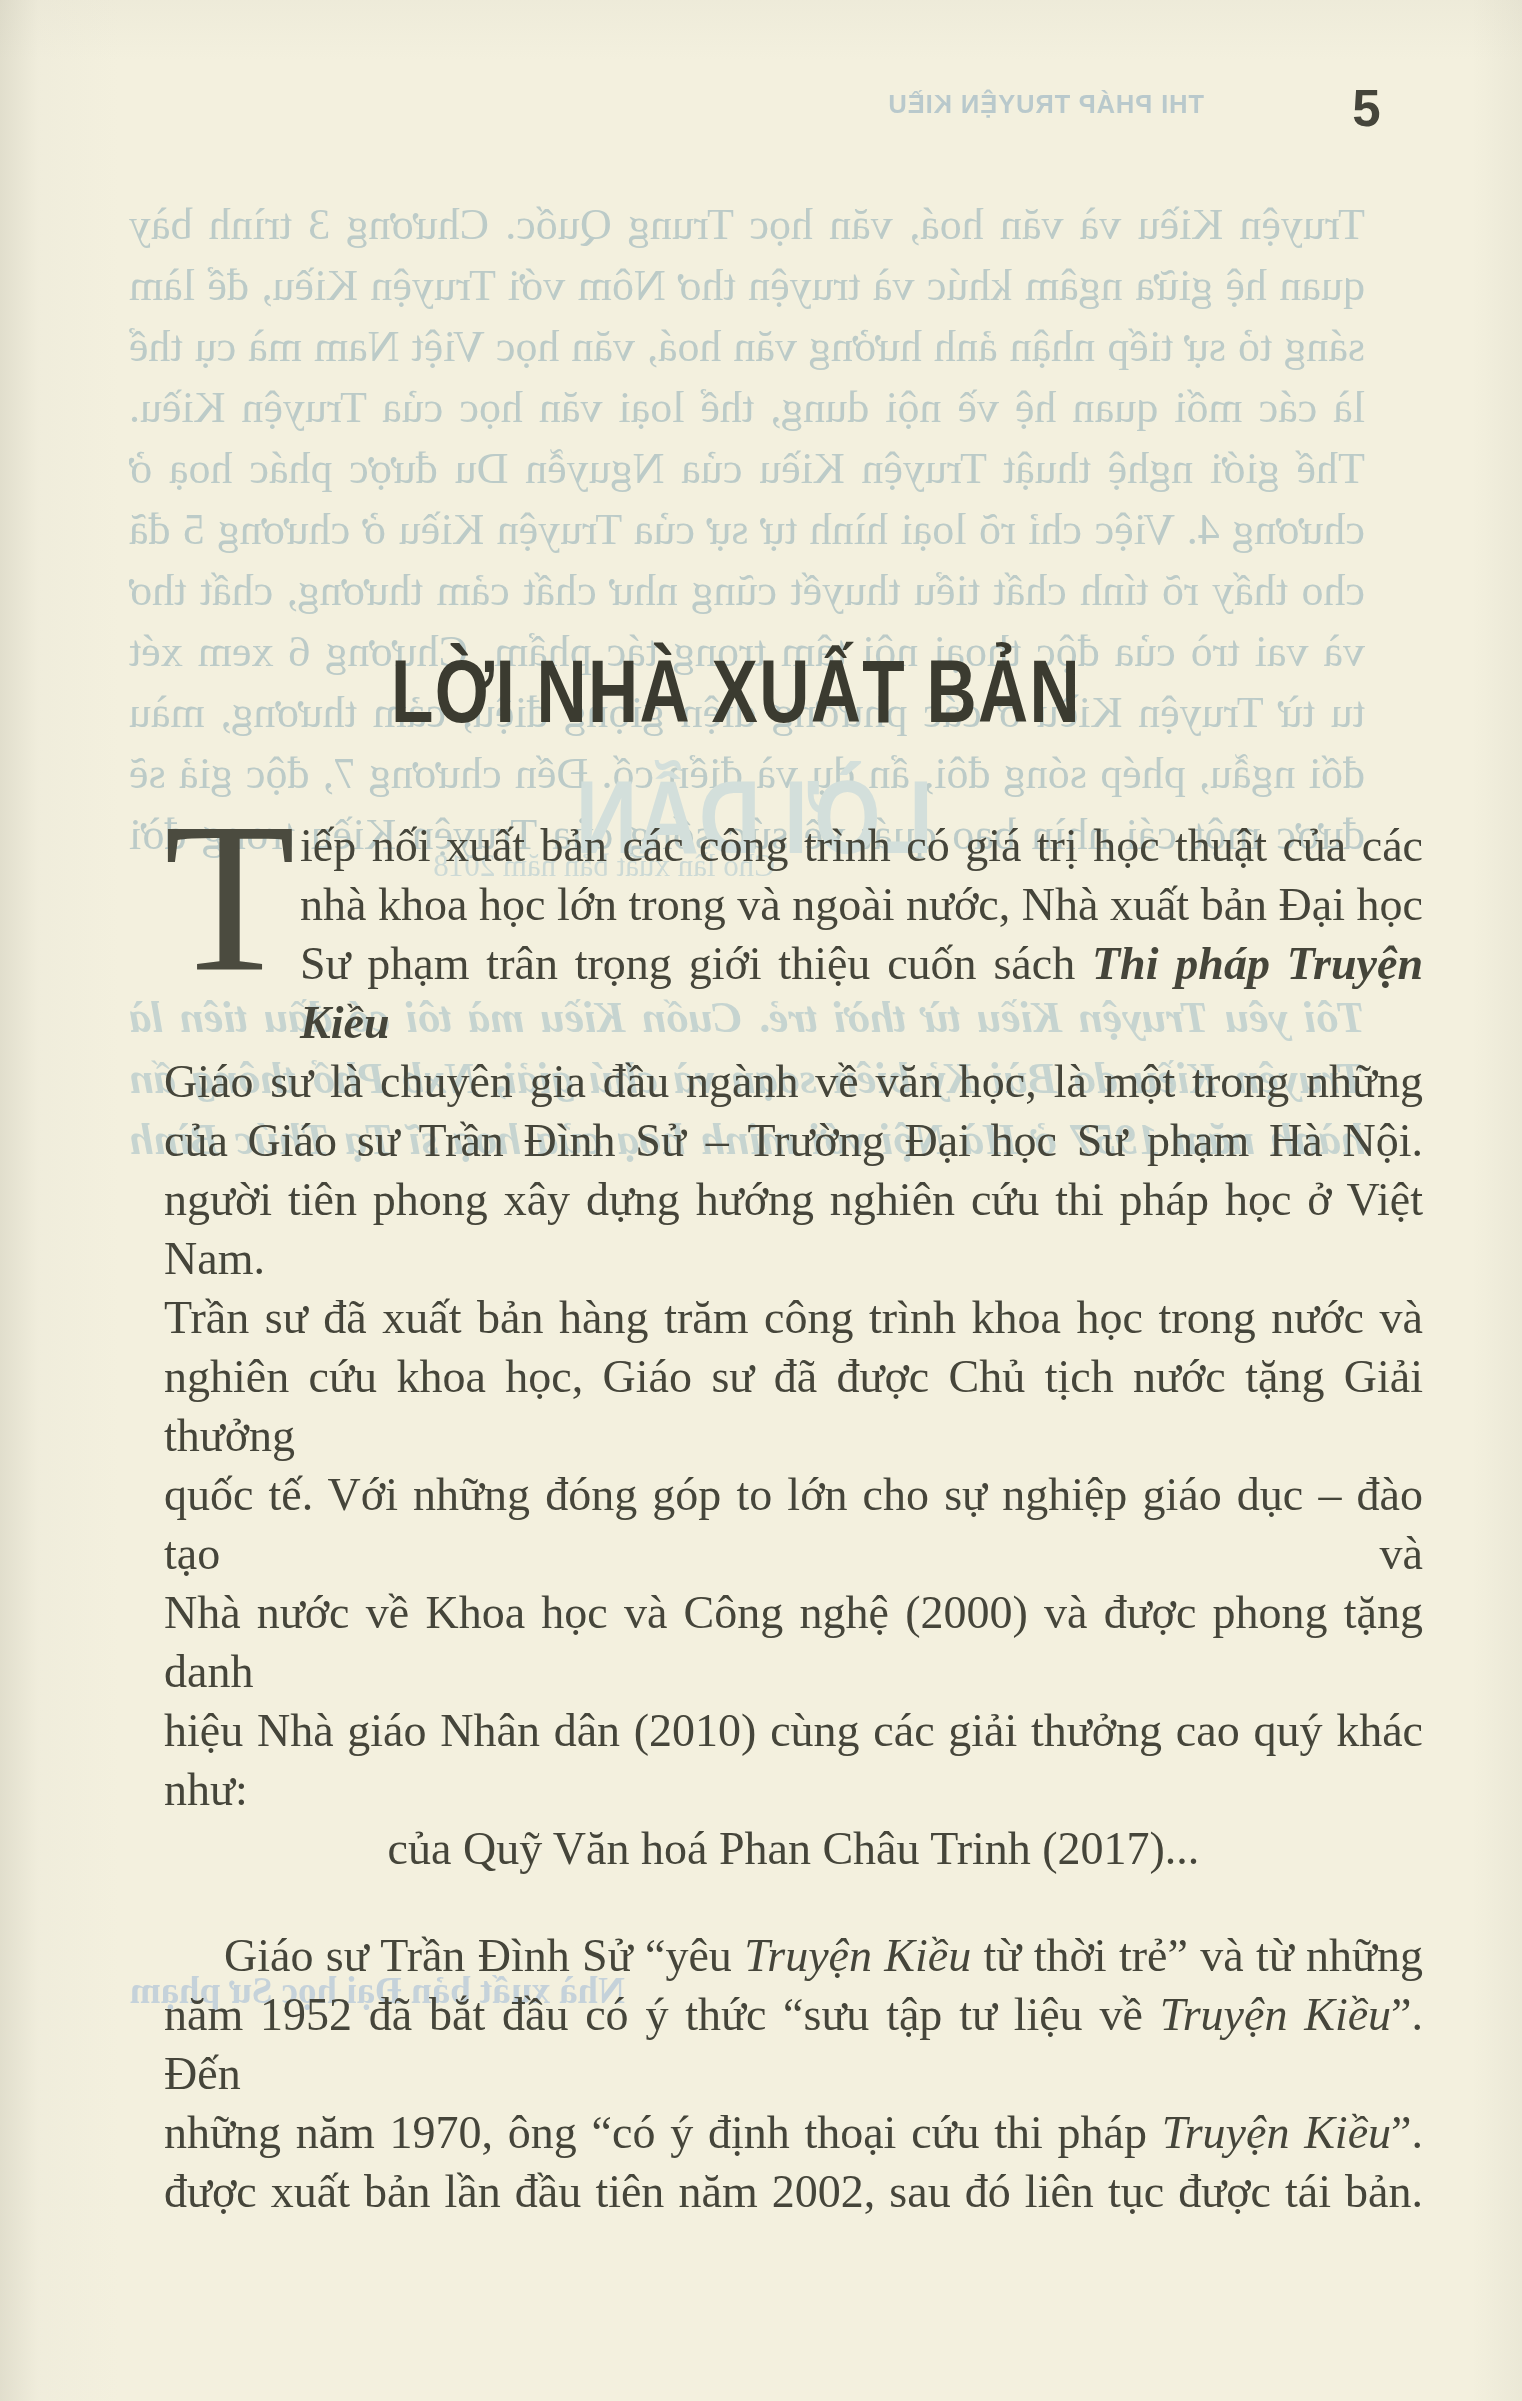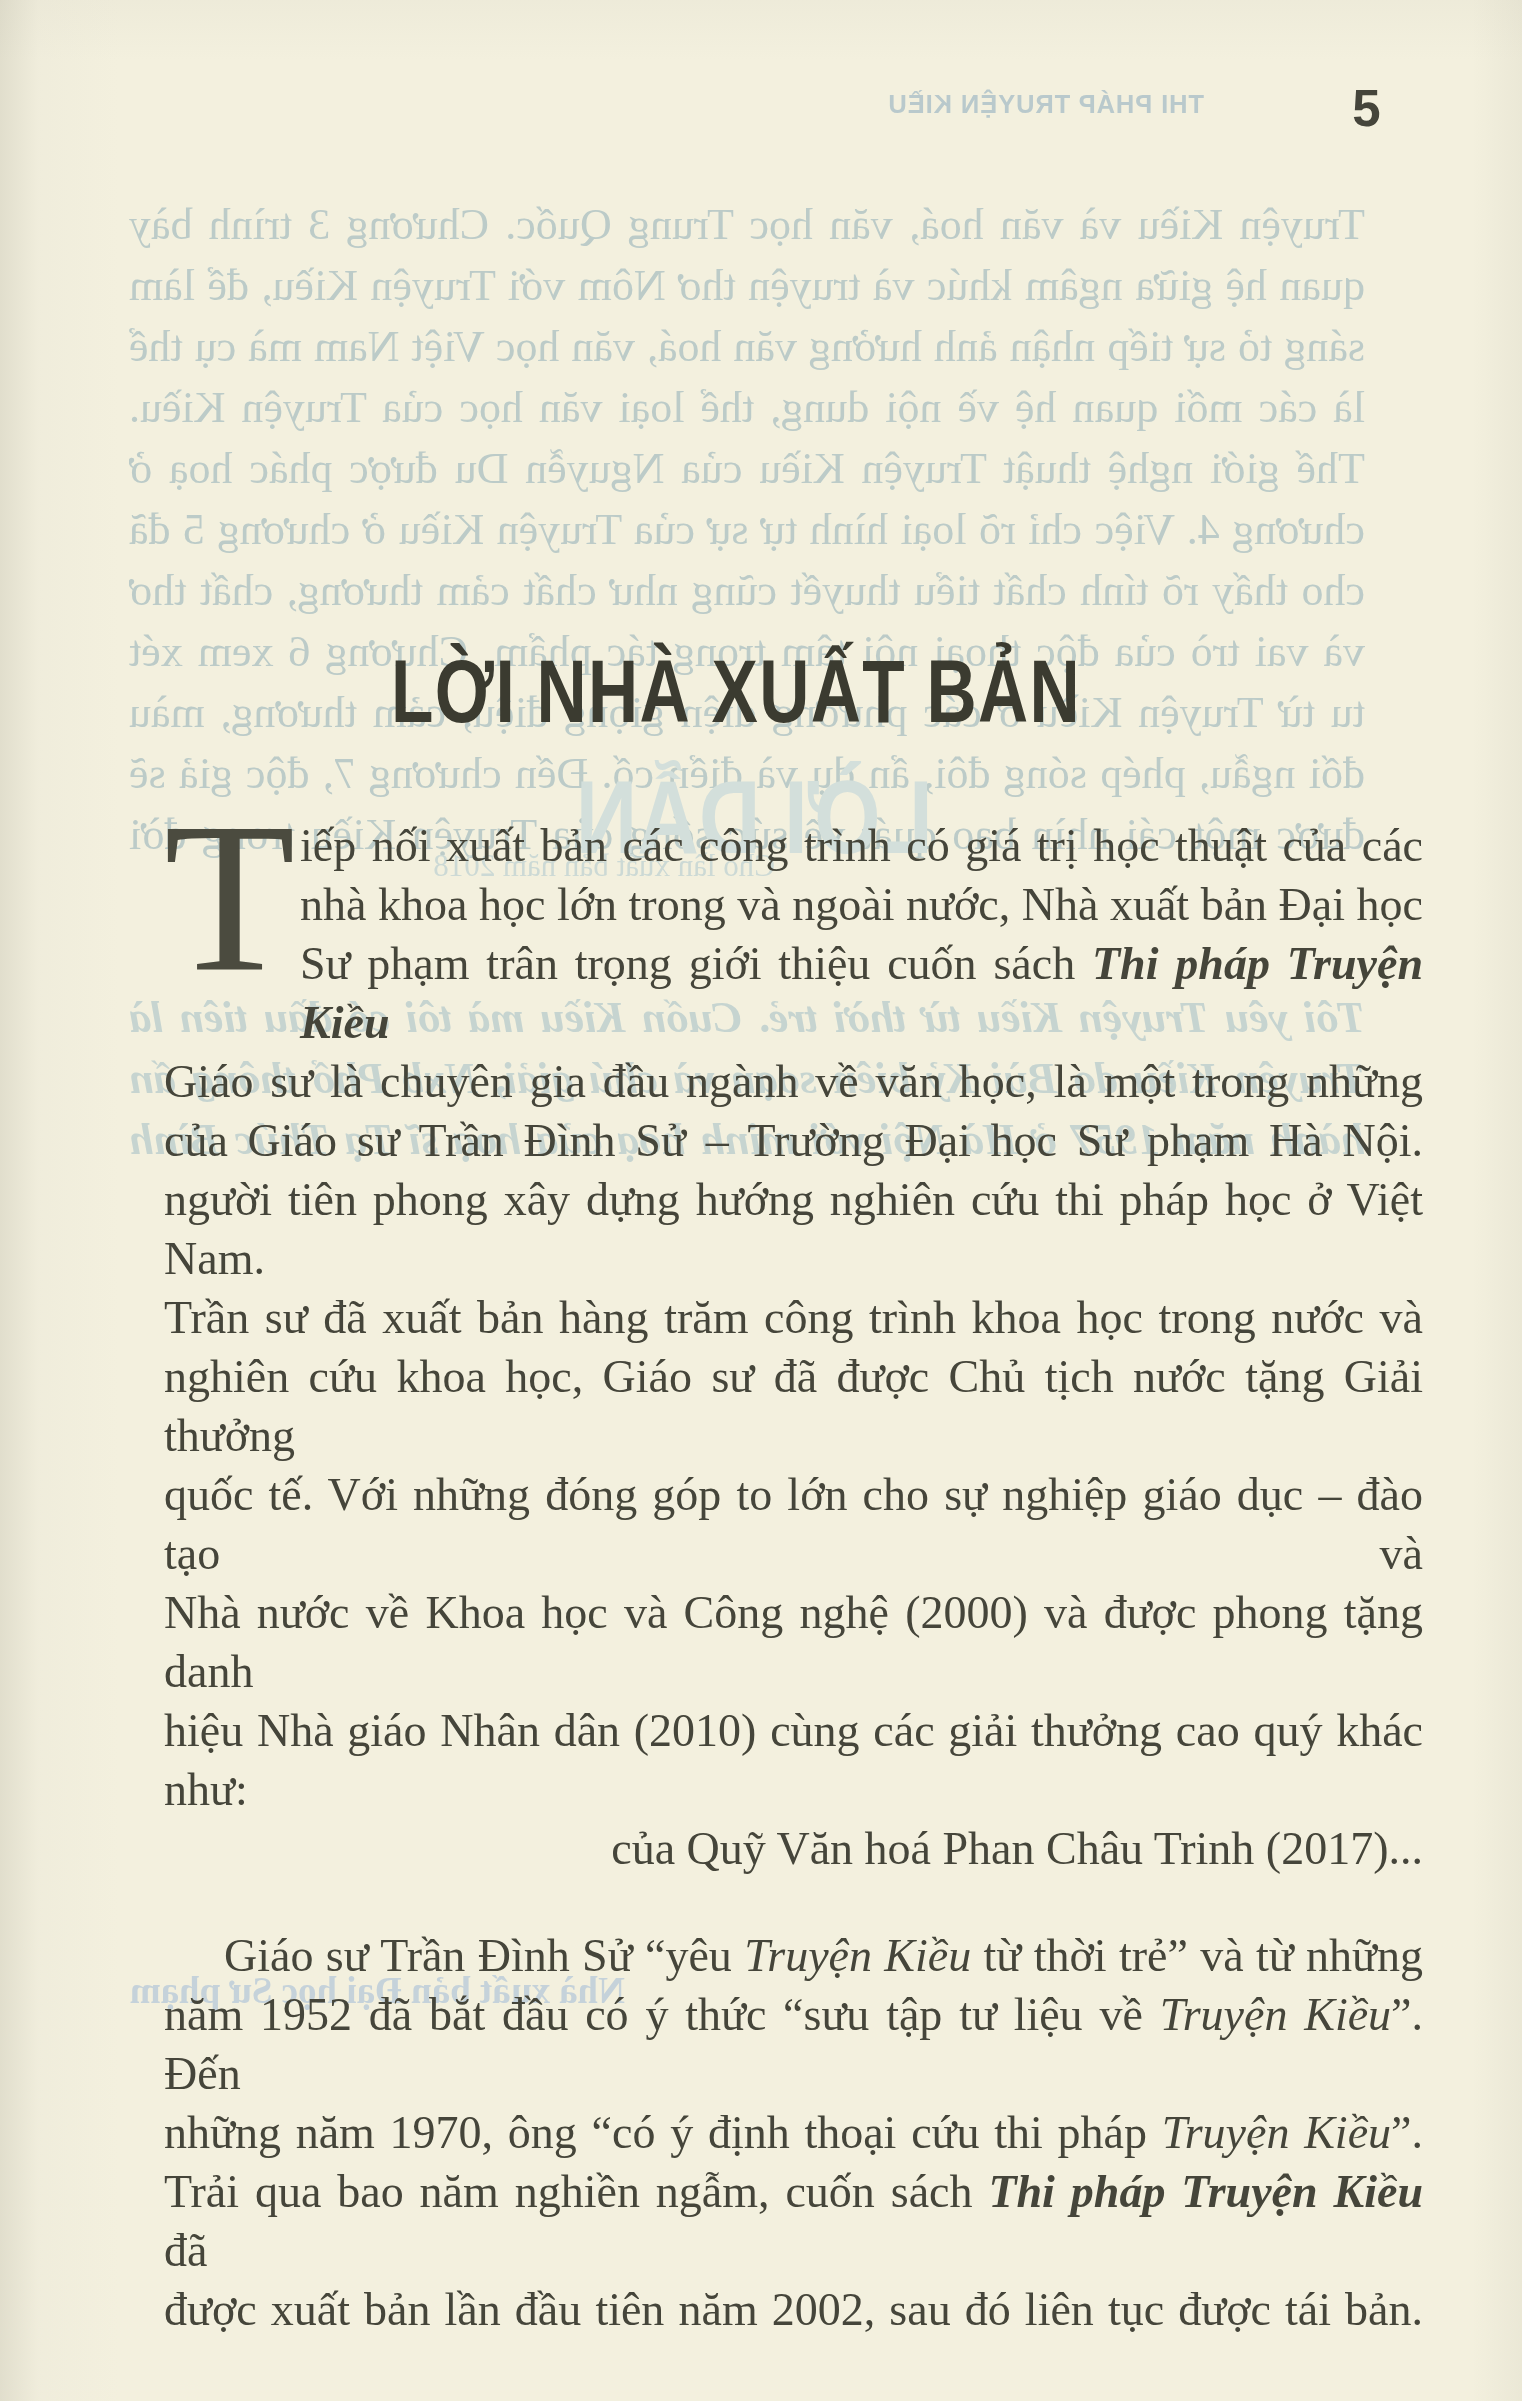--- a/index.html
+++ b/index.html
@@ -67,21 +67,21 @@
     letter-spacing:1.7px;
     transform:scaleX(0.78);
     color:#3b3b30;text-align:center;white-space:nowrap;
   }
   .bodytext{
     position:absolute;left:164px;top:816px;width:1259px;z-index:2;
     font-size:46px;line-height:59px;color:#45453a;
   }
   .para{margin:0;}
   .para.gap{margin-top:6.8px;}
-  .line{text-align:right;}
+  .line{text-align:center;}
   .line.j{text-align:justify;text-align-last:justify;}
   .line.ind{text-indent:60px;margin-top:48px;}
   .i{font-style:italic;}
   .bi{font-style:italic;font-weight:bold;}
   .dropcap{
     float:left;width:136px;height:235px;
     font-size:215px;line-height:1;
     color:#4b4b3f;
     margin-top:-27px;
   }
@@ -133,19 +133,18 @@
         <div class="line j"><span>nghiên cứu khoa học, Giáo sư đã được Chủ tịch nước tặng Giải thưởng</span></div>
         <div class="line j"><span>quốc tế. Với những đóng góp to lớn cho sự nghiệp giáo dục – đào tạo và</span></div>
         <div class="line j"><span>Nhà nước về Khoa học và Công nghệ (2000) và được phong tặng danh</span></div>
         <div class="line j"><span>hiệu Nhà giáo Nhân dân (2010) cùng các giải thưởng cao quý khác như:</span></div>
         <div class="line"><span>của Quỹ Văn hoá Phan Châu Trinh (2017)...</span></div>
       </div>
       <div class="para gap">
         <div class="line j ind"><span>Giáo sư Trần Đình Sử “yêu </span><span class="i">Truyện Kiều</span><span> từ thời trẻ” và từ những</span></div>
         <div class="line j"><span>năm 1952 đã bắt đầu có ý thức “sưu tập tư liệu về </span><span class="i">Truyện Kiều</span><span>”. Đến</span></div>
         <div class="line j"><span>những năm 1970, ông “có ý định thoại cứu thi pháp </span><span class="i">Truyện Kiều</span><span>”.</span></div>
-        <div class="line j"><span>Trải qua bao năm nghiền ngẫm, cuốn sách </span><span class="bi">Thi pháp Truyện Kiều</span><span> đã</span></div>
         <div class="line j"><span>được xuất bản lần đầu tiên năm 2002, sau đó liên tục được tái bản.</span></div>
       </div>
     </div>
 
 </div>
 
 
 </body></html>

